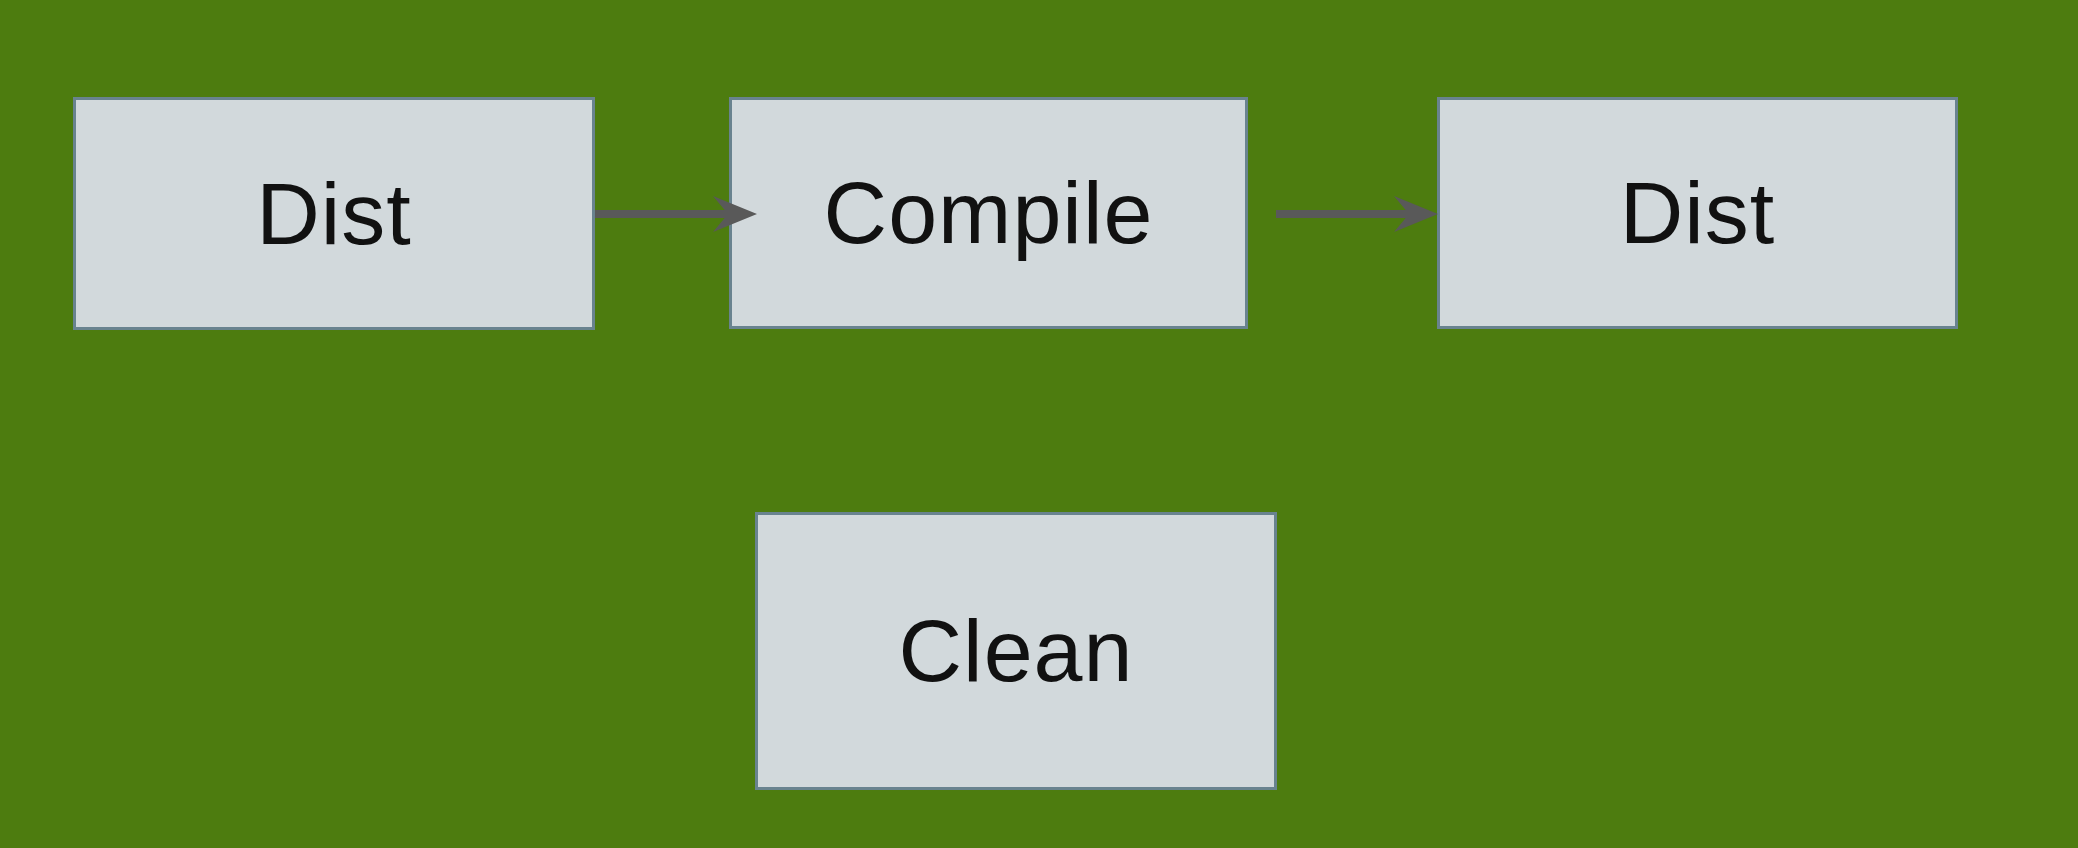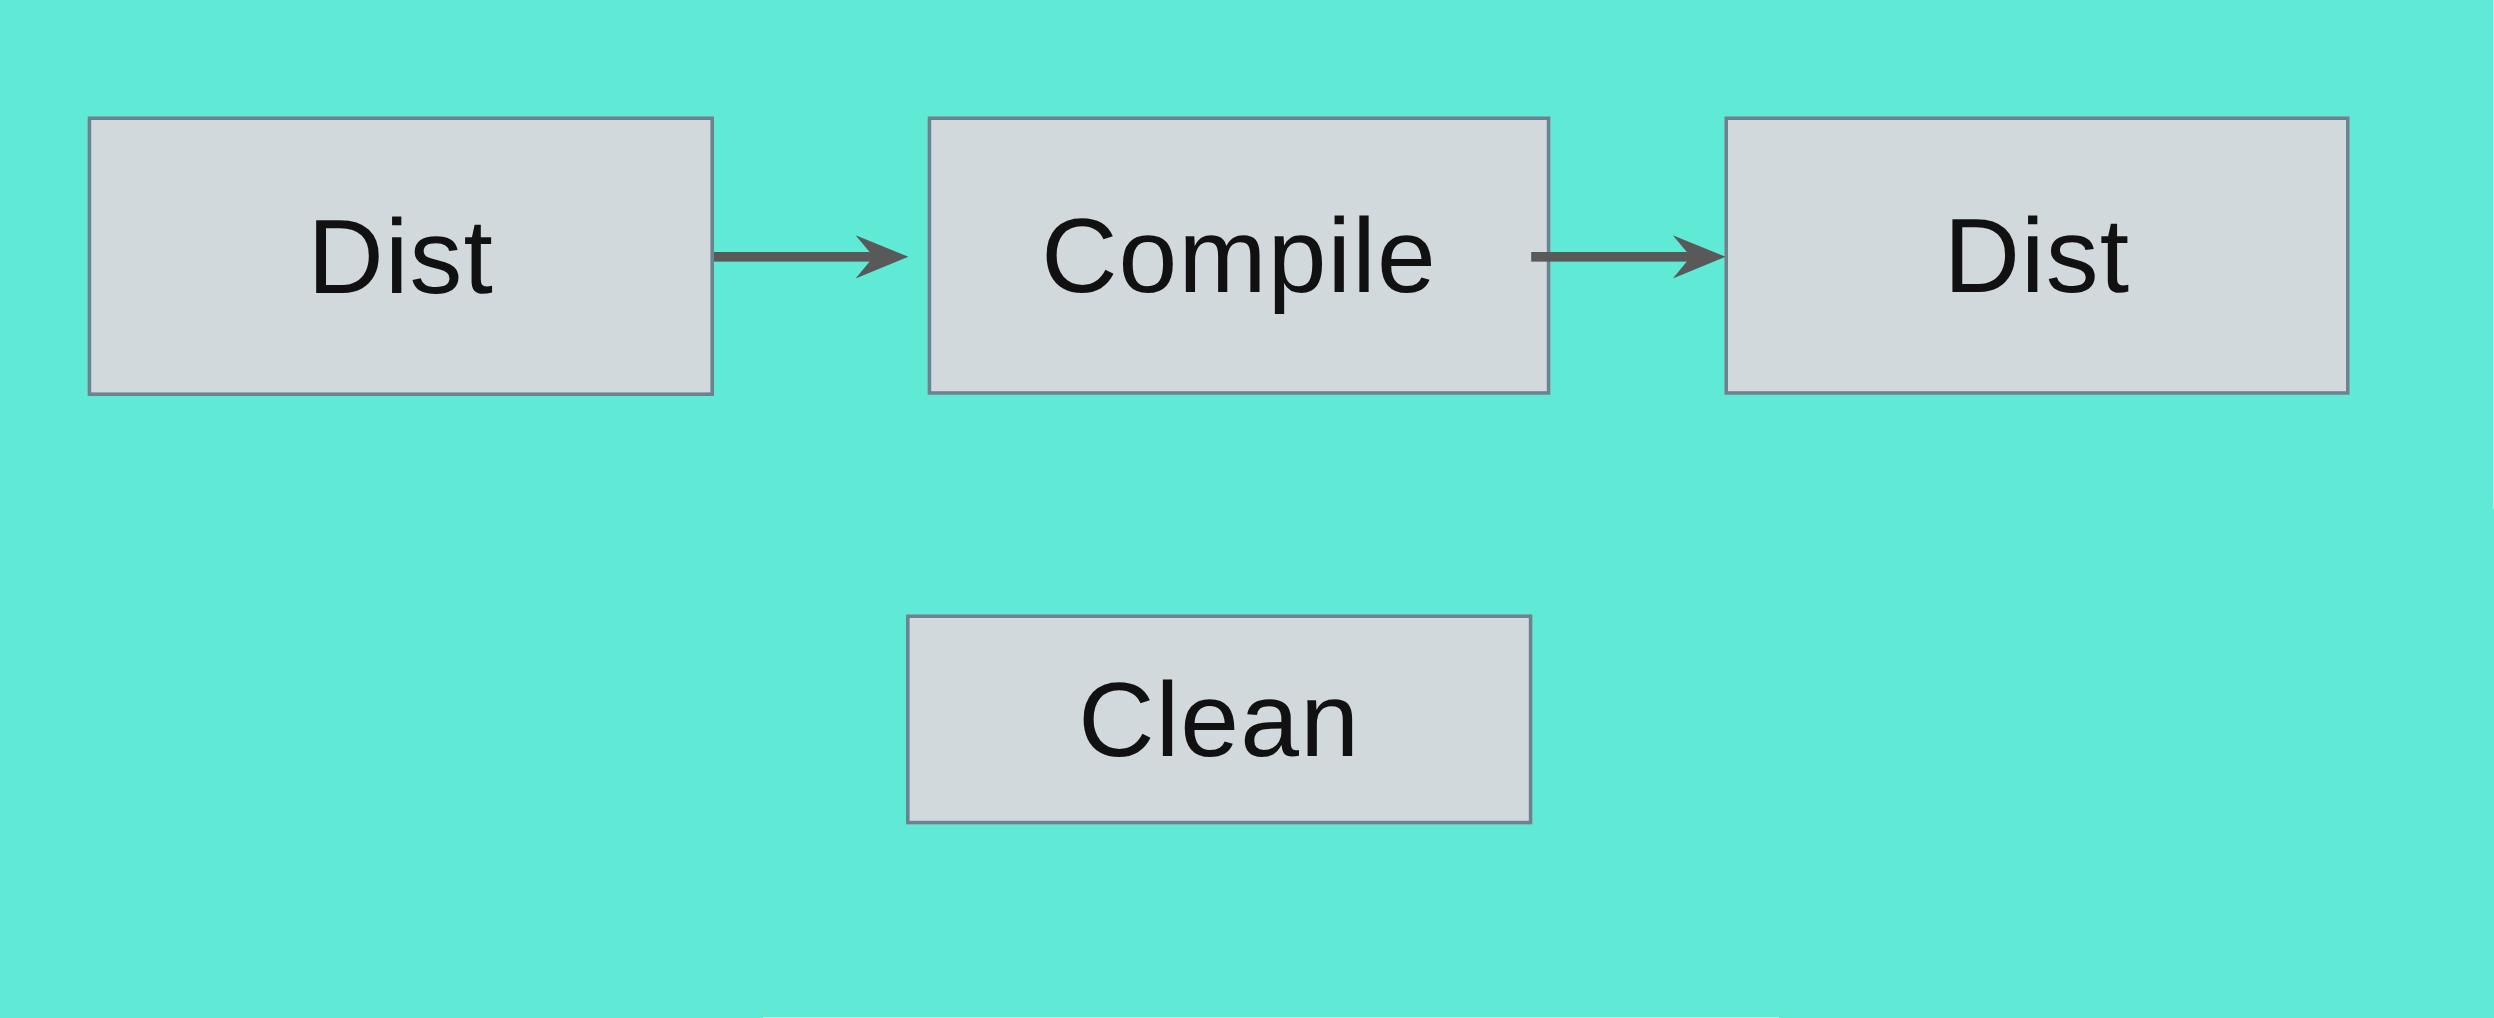--- a/index.html
+++ b/index.html
@@ -4,44 +4,44 @@
 <style>
   html, body {
     margin: 0;
     padding: 0;
     background: #ffffff;
   }
   .canvas {
     position: relative;
     width: 2078px;
     height: 848px;
-    background: #5eead4;
+    background: #4d7c0f;
     overflow: hidden;
     font-family: "Liberation Sans", sans-serif;
   }
   .node {
     position: absolute;
     box-sizing: border-box;
     background: #d2d9dc;
     border: 3px solid #69838f;
     display: flex;
     align-items: center;
     justify-content: center;
   }
   .node-label {
     font-size: 88px;
     line-height: 1;
     color: #111111;
     letter-spacing: 1px;
     user-select: none;
   }
   .node-dist    { left: 73px;   top: 97px;  width: 522px; height: 233px; }
-  .node-compile { left: 773px;  top: 97px;  width: 519px; height: 232px; }
+  .node-compile { left: 729px;  top: 97px;  width: 519px; height: 232px; }
   .node-init    { left: 1437px; top: 97px;  width: 521px; height: 232px; }
-  .node-clean   { left: 755px;  top: 512px; width: 522px; height: 175px; }
+  .node-clean   { left: 755px;  top: 512px; width: 522px; height: 278px; }
   .edges {
     position: absolute;
     left: 0;
     top: 0;
     width: 2078px;
     height: 848px;
     pointer-events: none;
   }
 </style>
 </head>

